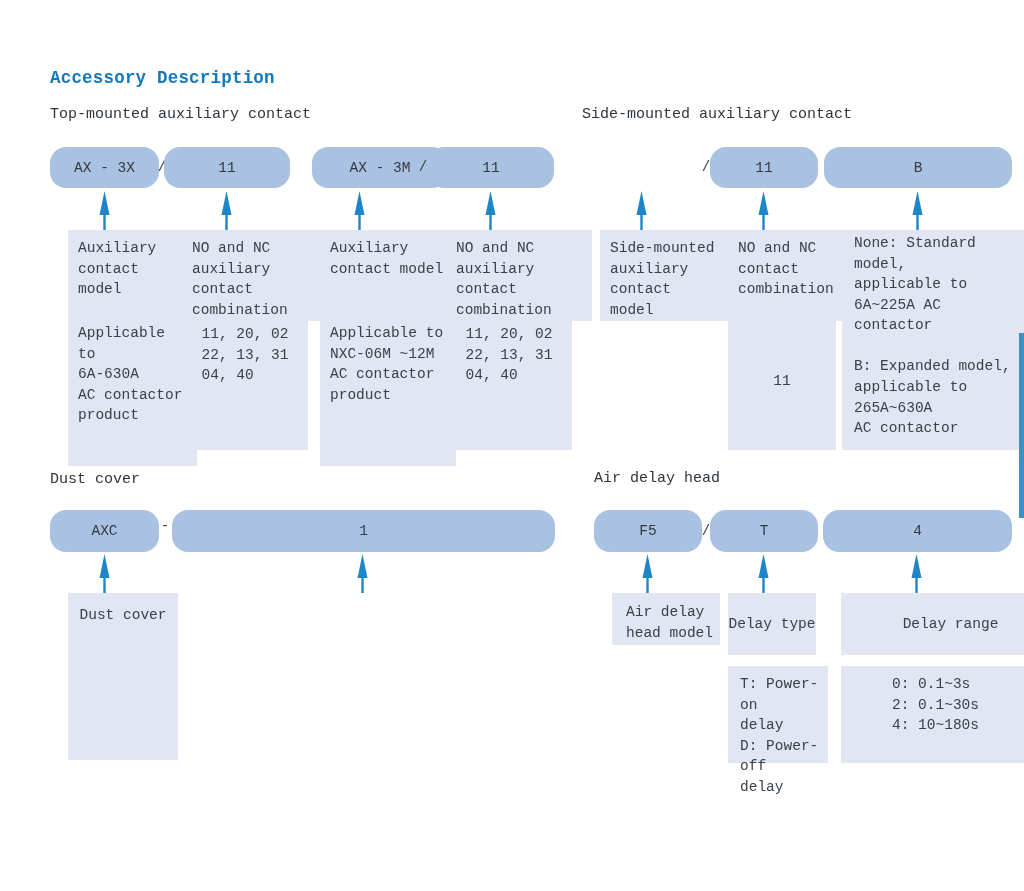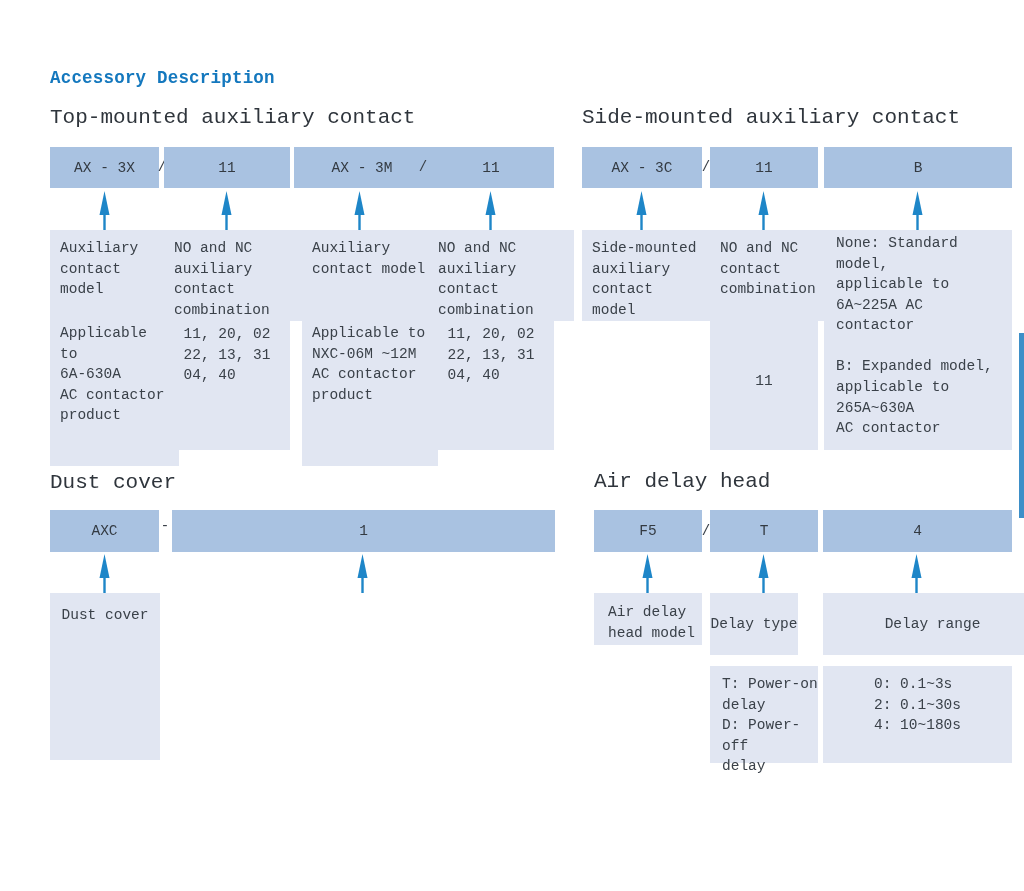--- a/index.html
+++ b/index.html
@@ -1,24 +1,24 @@
 <!DOCTYPE html>
 <html style="--title-blue: #1478be; --arrow-blue: #1e86c8; --header-box: #a9c2e1; --light-box: #e1e6f2; --body-text: #3a4149; --edge-bar: #3d8fc8;"><head>
 <meta charset="utf-8">
 <style>
   html,body{margin:0;padding:0;background:#ffffff;}
   .canvas{position:relative;width:1024px;height:891px;background:#ffffff;overflow:hidden;
           font-family:Liberation Mono, monospace;color:var(--body-text,#3a4149);}
   .title{position:absolute;left:50px;top:68px;margin:0;font-size:17.5px;font-weight:bold;
          color:var(--title-blue,#1478be);letter-spacing:.2px;}
-  .heading{position:absolute;font-size:21px;color:#2f353c;}
+  .heading{position:absolute;font-size:15px;color:#2f353c;}
   .hdr{position:absolute;background:var(--header-box,#a9c2e1);display:flex;align-items:center;
-       justify-content:center;font-size:14.5px;color:#333a42;}
+       justify-content:center;font-size:14.5px;color:#333a42;border-radius:16px;}
   .box{position:absolute;background:var(--light-box,#e1e6f2);font-size:14.5px;line-height:1.42;
-       white-space:pre-line;}
+       white-space:pre-line;margin-left:18px;}
   .pad{padding:8px 10px;}
   .cx{display:flex;justify-content:center;}          
   .cx>.inner{padding-top:9px;text-align:left;}
   .cc{display:flex;align-items:center;justify-content:center;text-align:center;}
   .tc{text-align:center;padding-top:12px;}
   .sep{position:absolute;width:14px;text-align:center;font-size:14px;color:#3a4149;line-height:41px;}
   .arrow{position:absolute;width:13px;height:39px;color:var(--arrow-blue,#1e86c8);}
   .edge-bar{position:absolute;left:1019px;top:333px;width:5px;height:185px;
             background:var(--edge-bar,#3d8fc8);}
   
@@ -34,21 +34,21 @@
 
 <div class="canvas">
 
   <h1 class="title">Accessory Description</h1>
 
   <div class="heading" style="left:50px;top:106px">Top-mounted auxiliary contact</div>
 
   <div class="hdr r-hdr" style="left:50px;width:109px">AX - 3X</div>
   <div class="sep" style="left:155px;top:147px">/</div>
   <div class="hdr r-hdr" style="left:164px;width:126px">11</div>
-  <div class="hdr r-hdr" style="left:294px;width:136px">AX - 3M</div>
+  <div class="hdr r-hdr" style="left:312px;width:136px">AX - 3M</div>
   <div class="sep" style="left:416px;top:147px">/</div>
   <div class="hdr r-hdr" style="left:428px;width:126px">11</div>
 
   <svg class="arrow r-arrow" style="left:98px" viewBox="0 0 13 39">
       <polygon points="6.5,0 11.5,24 1.5,24" fill="currentColor"></polygon>
       <rect x="5.3" y="22" width="2.4" height="17" fill="currentColor"></rect>
     </svg>
   <svg class="arrow r-arrow" style="left:220px" viewBox="0 0 13 39">
       <polygon points="6.5,0 11.5,24 1.5,24" fill="currentColor"></polygon>
       <rect x="5.3" y="22" width="2.4" height="17" fill="currentColor"></rect>
@@ -87,21 +87,20 @@
 AC contactor
 product</div>
   <div class="box cx r-detail" style="left:428px;width:126px">
     <div class="inner">11, 20, 02
 22, 13, 31
 04, 40</div>
   </div>
 
   <div class="heading" style="left:582px;top:106px">Side-mounted auxiliary contact</div>
 
-  <div class="hdr r-hdr" style="left:582px;width:120px">AX - 3C</div>
   <div class="sep" style="left:699px;top:147px">/</div>
   <div class="hdr r-hdr" style="left:710px;width:108px">11</div>
   <div class="hdr r-hdr" style="left:824px;width:188px">B</div>
 
   <svg class="arrow r-arrow" style="left:635px" viewBox="0 0 13 39">
       <polygon points="6.5,0 11.5,24 1.5,24" fill="currentColor"></polygon>
       <rect x="5.3" y="22" width="2.4" height="17" fill="currentColor"></rect>
     </svg>
   <svg class="arrow r-arrow" style="left:757px" viewBox="0 0 13 39">
       <polygon points="6.5,0 11.5,24 1.5,24" fill="currentColor"></polygon>
@@ -162,21 +161,21 @@
   <svg class="arrow b-arrow" style="left:910px" viewBox="0 0 13 39">
       <polygon points="6.5,0 11.5,24 1.5,24" fill="currentColor"></polygon>
       <rect x="5.3" y="22" width="2.4" height="17" fill="currentColor"></rect>
     </svg>
 
   <div class="box" style="left:594px;width:108px;top:593px;height:52px;padding:9px 0 0 14px;box-sizing:border-box">Air delay
 head model</div>
   <div class="box cc" style="left:710px;width:88px;top:593px;height:62px">Delay type</div>
   <div class="box cc" style="left:823px;width:219px;top:593px;height:62px">Delay range</div>
 
-  <div class="box" style="left:710px;width:108px;top:666px;height:97px;padding:8px 0 0 12px;box-sizing:border-box">T: Power-on
+  <div class="box" style="left:710px;width:100px;top:666px;height:97px;padding:8px 0 0 12px;box-sizing:border-box">T: Power-on
 delay
 D: Power-off
 delay</div>
   <div class="box cx" style="left:823px;width:189px;top:666px;height:97px">
     <div class="inner" style="padding-top:8px">0: 0.1~3s
 2: 0.1~30s
 4: 10~180s</div>
   </div>
 
   <div class="edge-bar"></div>

